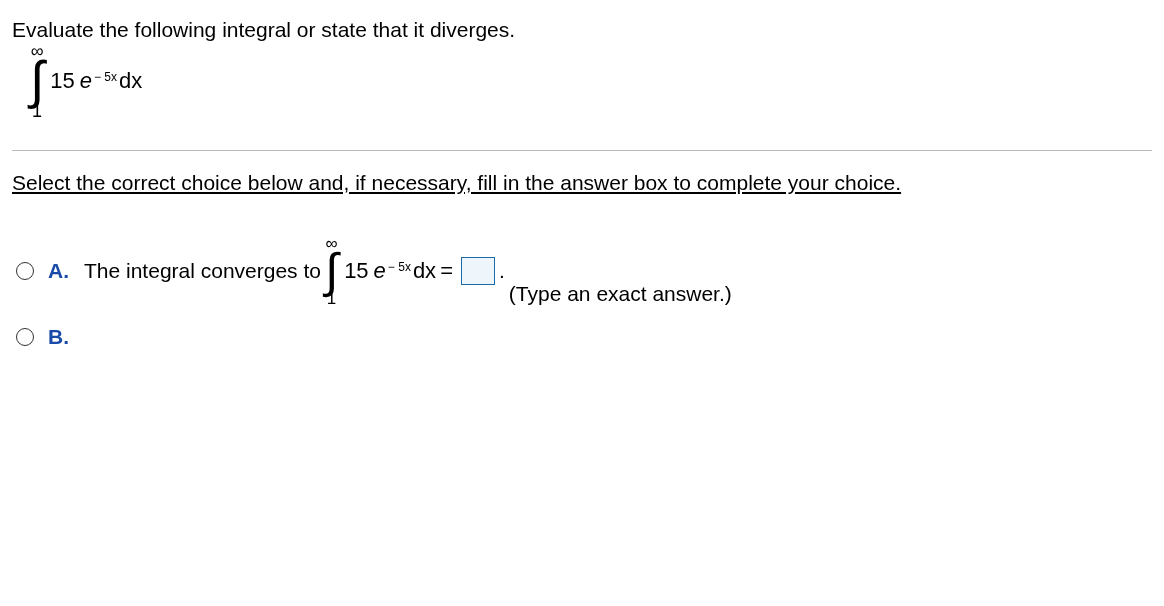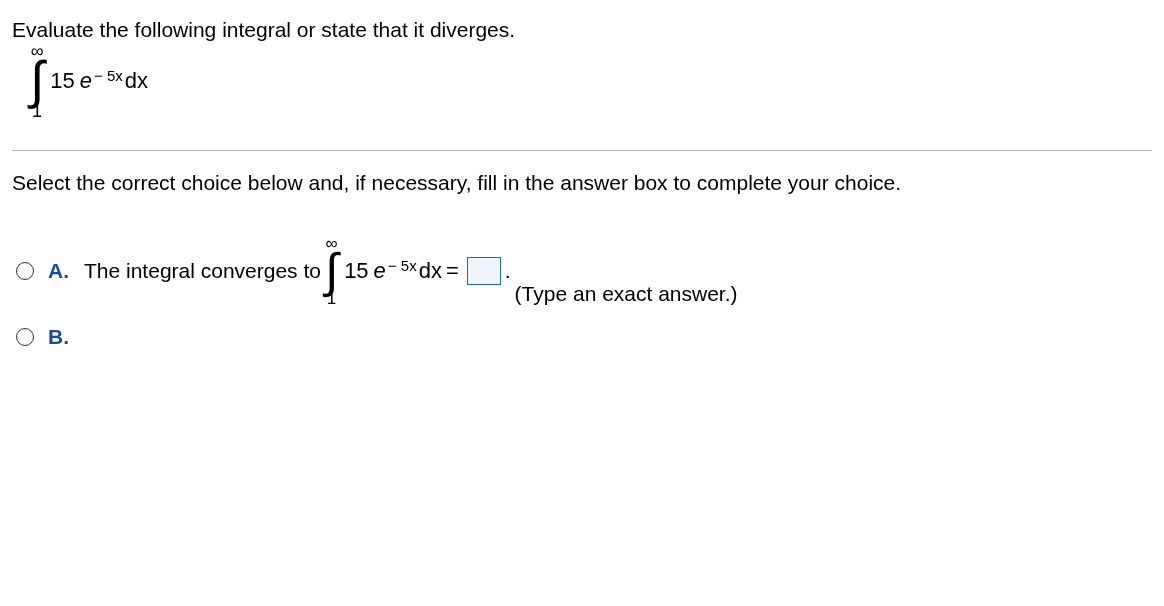--- a/index.html
+++ b/index.html
@@ -39,36 +39,37 @@
     .integrand {
       display: inline-flex;
       align-items: flex-end;
       font-size: 22px;
     }
     .e-part {
       font-style: italic;
       margin-left: 5px;
     }
     .exponent {
-      font-size: 15px;
+      font-size: 12px;
       position: relative;
       top: -10px;
       margin-left: 2px;
     }
     .dx {
       margin-left: 2px;
     }
     .divider {
       border: none;
       border-top: 1px solid #bbb;
       margin-bottom: 20px;
       width: 100%;
     }
     .instruction-text {
       margin-bottom: 40px;
+      text-decoration: underline;
     }
     .choice-row {
       display: flex;
       align-items: center;
       margin-bottom: 18px;
       margin-left: 4px;
     }
     .radio {
       width: 18px;
       height: 18px;

